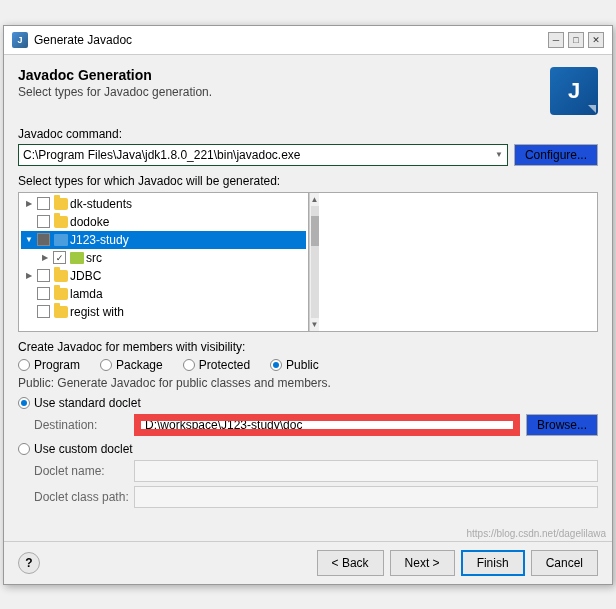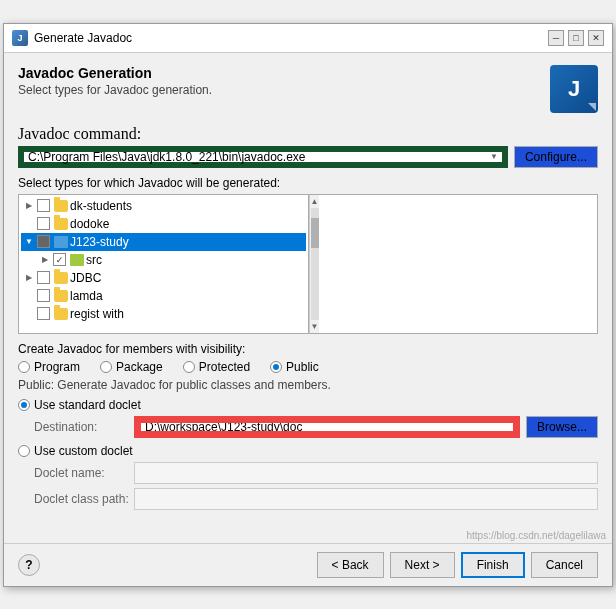--- a/index.html
+++ b/index.html
@@ -101,43 +101,42 @@
       right: 2px;
       width: 0;
       height: 0;
       border-left: 8px solid transparent;
       border-top: 8px solid rgba(255,255,255,0.6);
     }
     .form-row {
       margin-bottom: 8px;
     }
     .form-label {
-      font-size: 16px;
+      font-size: 12px;
       color: #000;
       margin-bottom: 3px;
-      font-family: Liberation Serif, serif;
     }
     .input-row {
       display: flex;
       gap: 6px;
       align-items: center;
     }
     .input-field {
       flex: 1;
       height: 22px;
       border: 7px solid #ef4444;
       background: white;
       padding: 2px 4px;
       font-size: 12px;
       font-family: "Segoe UI", Arial, sans-serif;
     }
     .combo-box {
       flex: 1;
       height: 22px;
-      border: 6px solid #14532d;
+      border: 1px solid #14532d;
       background: white;
       padding: 2px 4px;
       font-size: 12px;
       display: flex;
       align-items: center;
       justify-content: space-between;
       cursor: pointer;
     }
     .combo-arrow {
       font-size: 8px;

